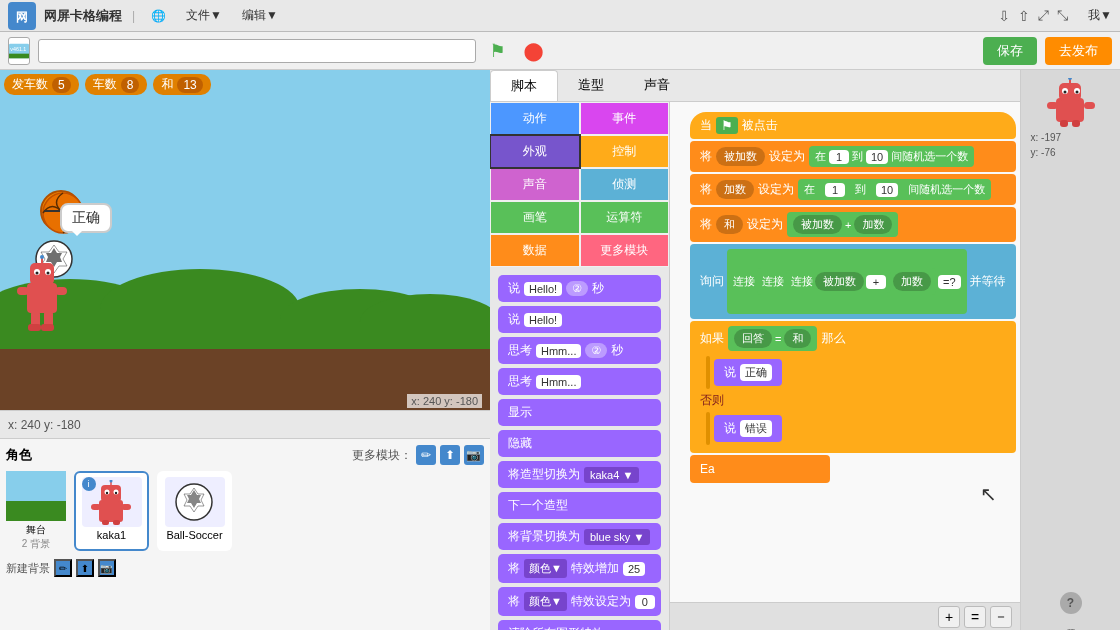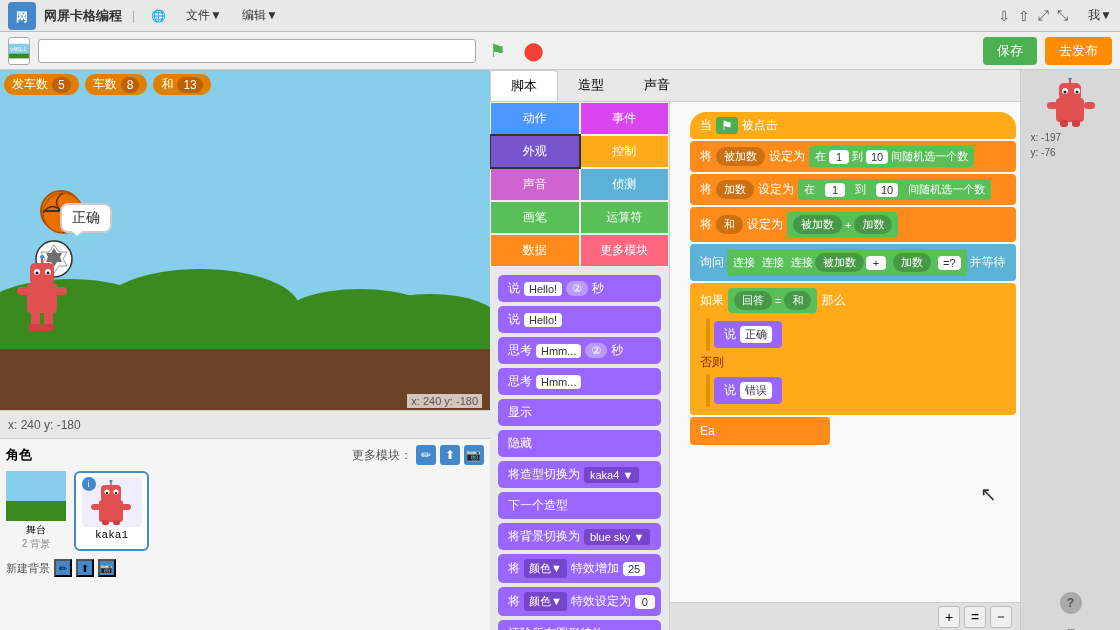--- a/index.html
+++ b/index.html
@@ -50,21 +50,21 @@
     
     #sprite-panel { background: #f5f5f5; border-top: 1px solid #ccc; flex: 1; padding: 6px; }
     #sprite-panel-header { display: flex; align-items: center; justify-content: space-between; margin-bottom: 6px; }
     #sprite-panel-header .title { font-size: 13px; font-weight: bold; }
     #sprite-panel-header .new-sprite { display: flex; align-items: center; gap: 4px; font-size: 12px; color: #555; }
     #sprite-panel-header .icon-btn { background: #4488cc; color: white; border: none; border-radius: 3px; width: 20px; height: 20px; cursor: pointer; font-size: 12px; display: flex; align-items: center; justify-content: center; }
     .sprite-list { display: flex; gap: 8px; flex-wrap: wrap; }
     .sprite-item { width: 75px; display: flex; flex-direction: column; align-items: center; cursor: pointer; border: 2px solid transparent; border-radius: 6px; padding: 4px; background: white; }
     .sprite-item.selected { border-color: #4488cc; }
     .sprite-thumb { width: 60px; height: 50px; display: flex; align-items: center; justify-content: center; background: #eef; border-radius: 4px; overflow: hidden; position: relative; }
-    .sprite-name { font-size: 11px; margin-top: 2px; text-align: left; font-family: Liberation Mono, monospace; }
+    .sprite-name { font-size: 11px; margin-top: 2px; text-align: left; }
     .sprite-info-badge { position: absolute; top: 0; left: 0; background: #4488cc; color: white; border-radius: 50%; width: 14px; height: 14px; font-size: 9px; display: flex; align-items: center; justify-content: center; }
 
     
     #stage-thumb { width: 60px; height: 50px; background: linear-gradient(to bottom, #87CEEB 60%, #3a8a20 60%); border-radius: 4px; position: relative; }
 
     
     #bg-panel { margin-top: 8px; font-size: 11px; color: #555; }
 
     
     #code-area { flex: 1; display: flex; flex-direction: column; min-width: 0; }
@@ -295,20 +295,30 @@
               <rect x="2" y="24" width="10" height="6" rx="3" fill="#e05050"></rect>
               <rect x="32" y="24" width="10" height="6" rx="3" fill="#e05050"></rect>
               <rect x="13" y="40" width="7" height="5" rx="2" fill="#d04040"></rect>
               <rect x="24" y="40" width="7" height="5" rx="2" fill="#d04040"></rect>
             </svg>
           </div>
           <span class="sprite-name">kaka1</span>
         </div>
 
 
+        <div class="sprite-item">
+          <div class="sprite-thumb">
+            <svg width="45" height="45" viewBox="0 0 45 45">
+              <circle cx="22" cy="22" r="18" fill="white" stroke="#333" stroke-width="1.5"></circle>
+              <polygon points="22,8 26,14 32,14 29,20 32,26 26,26 22,32 18,26 12,26 15,20 12,14 18,14" fill="none" stroke="#333" stroke-width="0.5"></polygon>
+              <polygon points="22,10 25,15 29,15 27,19 29,23 25,23 22,28 19,23 15,23 17,19 15,15 19,15" fill="#333" opacity="0.6"></polygon>
+            </svg>
+          </div>
+          <span class="sprite-name">Ball-Soccer</span>
+        </div>
       </div>
 
       <div id="bg-panel">
         <div style="display:flex;align-items:center;gap:4px;margin-top:4px;">
           <span>新建背景</span>
           <button class="icon-btn" style="background:#4488cc;width:18px;height:18px;font-size:10px;">✏</button>
           <button class="icon-btn" style="background:#4488cc;width:18px;height:18px;font-size:10px;">⬆</button>
           <button class="icon-btn" style="background:#4488cc;width:18px;height:18px;font-size:10px;">📷</button>
         </div>
       </div>
@@ -395,21 +405,21 @@
 
               <div class="sb-block sb-orange">
                 将 <span class="sb-pill">加数</span> 设定为 <span class="sb-block sb-green" style="padding:3px 6px;font-size:11px;gap:10px;">在 <span class="sb-input">1</span> 到 <span class="sb-input">10</span> 间随机选一个数</span>
               </div>
 
               <div class="sb-block sb-orange">
                 将 <span class="sb-pill">和</span> 设定为 <span class="sb-block sb-green" style="padding:3px 6px;font-size:11px;gap:3px;"><span class="sb-pill">被加数</span> + <span class="sb-pill">加数</span></span>
               </div>
 
               <div class="sb-block sb-teal" style="flex-wrap:wrap;gap:3px;">
-                询问 <span class="sb-block" style="background:#59c059;padding:0 6px;font-size:11px;gap:2px;">
+                询问 <span class="sb-block" style="background:#59c059;padding:19px 6px;font-size:11px;gap:2px;">
                   连接 <span class="sb-block" style="background:#59c059;padding:2px 5px;font-size:11px;gap:2px;">
                     连接 <span class="sb-block" style="background:#59c059;padding:2px 5px;font-size:11px;gap:2px;">
                       连接 <span class="sb-pill">被加数</span> <span class="sb-input">+</span>
                     </span> <span class="sb-pill">加数</span>
                   </span> <span class="sb-input">=?</span>
                 </span> 并等待
               </div>
 
               <div style="display:flex;flex-direction:column;">
 

